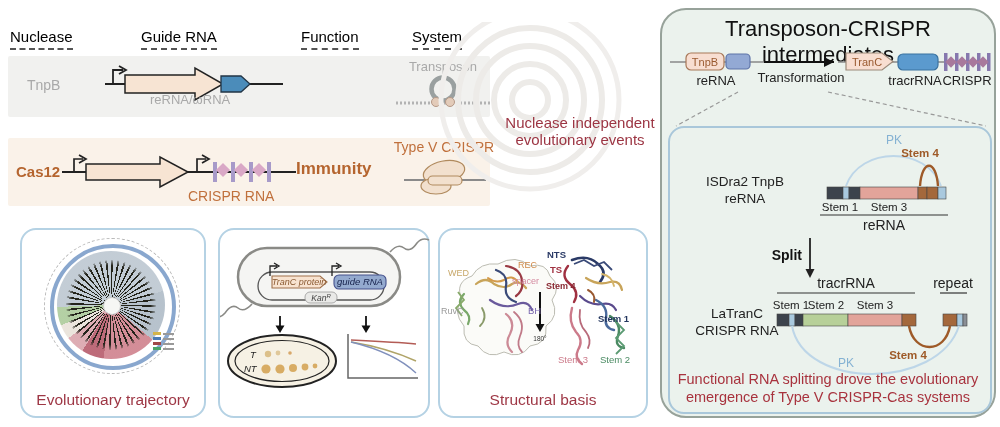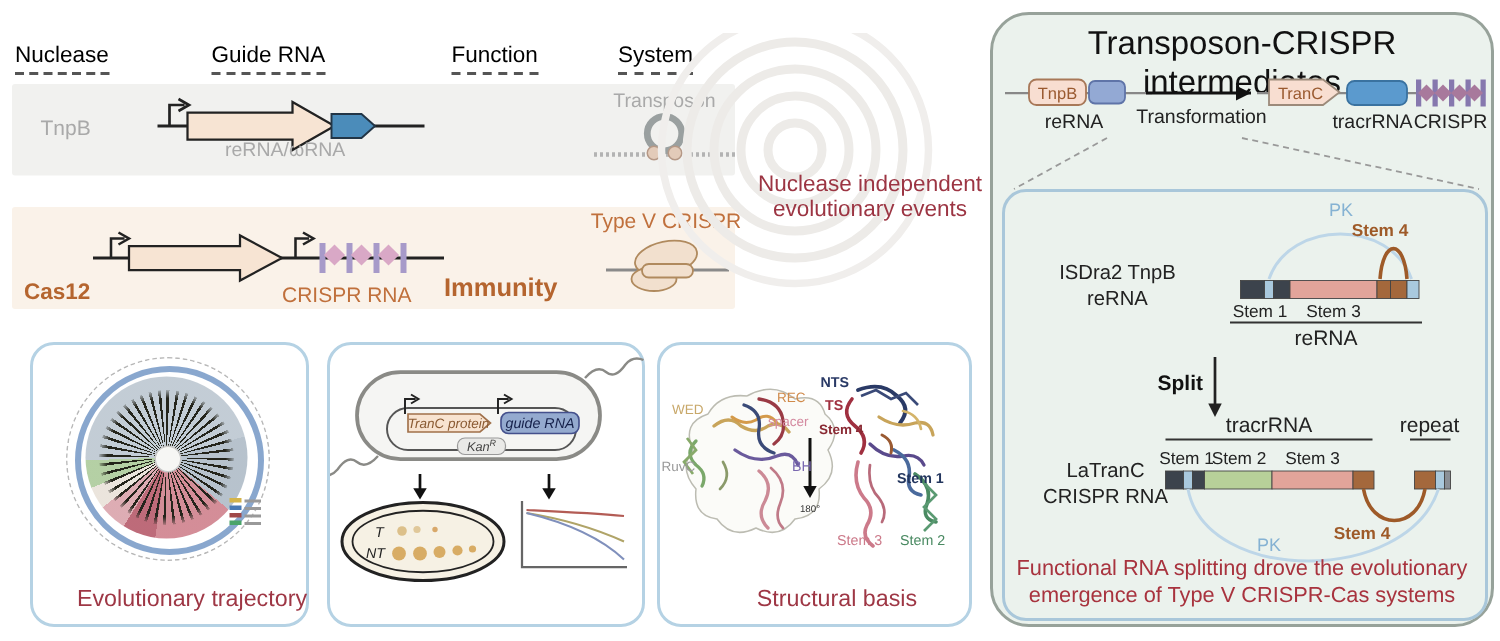--- a/index.html
+++ b/index.html
@@ -4,33 +4,33 @@
 <style>
   html,body{margin:0;padding:0;background:#ffffff;}
   .canvas{position:relative;width:1000px;height:427px;background:#ffffff;overflow:hidden;
           font-family:"Liberation Sans", sans-serif;color:#1a1a1a;}
   .abs{position:absolute;}
   .hdr{position:absolute;top:28px;font-size:15px;color:#000000;border-bottom:2px dashed #555;padding-bottom:3px;}
   .rowbg{position:absolute;left:8px;width:482px;border-radius:2px;}
   .row1{top:56px;height:61px;background:#f1f1ef;}
   .row2{top:138px;height:68px;background:#faf2e9;}
   .greyTxt{color:#a9a9a9;}
-  .brownTxt{color:#b5652f;margin-top:23px;}
+  .brownTxt{color:#b5652f;}
   .centerTxt{position:absolute;left:480px;top:114px;width:200px;text-align:center;
              color:#9c3543;font-size:15px;line-height:17px;}
   .rightPanel{position:absolute;left:660px;top:8px;width:336px;height:410px;background:#ebf2ed;
               border:2px solid #97a29a;border-radius:26px;box-sizing:border-box;}
   .rpTitle{position:absolute;left:660px;top:16px;width:336px;text-align:center;font-size:22px;color:#111;font-weight:400;}
   .innerPanel{position:absolute;left:668px;top:126px;width:324px;height:288px;border:2px solid #a9c7da;
               border-radius:16px;box-sizing:border-box;}
   .conclusion{position:absolute;left:664px;top:370px;width:328px;text-align:center;color:#a8333e;
               font-size:14.5px;line-height:18px;}
   .bpanel{position:absolute;top:228px;height:190px;background:#ffffff;border:2px solid #b5d2e4;
           border-radius:16px;box-sizing:border-box;}
-  .caption{position:absolute;left:0;bottom:7px;width:100%;text-align:center;color:#9e3745;font-size:15.5px;margin-left:15px;}
+  .caption{position:absolute;left:0;bottom:7px;width:100%;text-align:center;color:#9e3745;font-size:15.5px;}
   
   .tree{position:absolute;left:22px;top:8px;width:140px;height:140px;}
   .tree .dashring{position:absolute;left:0;top:0;width:134px;height:134px;border:1.5px dashed #b8b8b8;border-radius:50%;}
   .tree .bluering{position:absolute;left:6px;top:6px;width:118px;height:118px;border:4px solid rgba(116,152,198,.85);border-radius:50%;}
   .tree .pie{position:absolute;left:13px;top:13px;width:108px;height:108px;border-radius:50%;opacity:.8;
     background:conic-gradient(from -20deg,#b4c0cb 0 95deg,#a5b3c0 95deg 150deg,#c9717e 150deg 208deg,#ad4658 208deg 232deg,#d598a1 232deg 252deg,#e6ded4 252deg 268deg,#a2c48e 268deg 288deg,#b4c0cb 288deg 360deg);}
   .tree .burst{position:absolute;left:22px;top:22px;width:90px;height:90px;border-radius:50%;
     background:repeating-conic-gradient(#24241b 0deg 2.6deg, rgba(0,0,0,0) 2.6deg 8.2deg);
     -webkit-mask-image:radial-gradient(circle,#000 0 62%,transparent 73%);
             mask-image:radial-gradient(circle,#000 0 62%,transparent 73%);}

